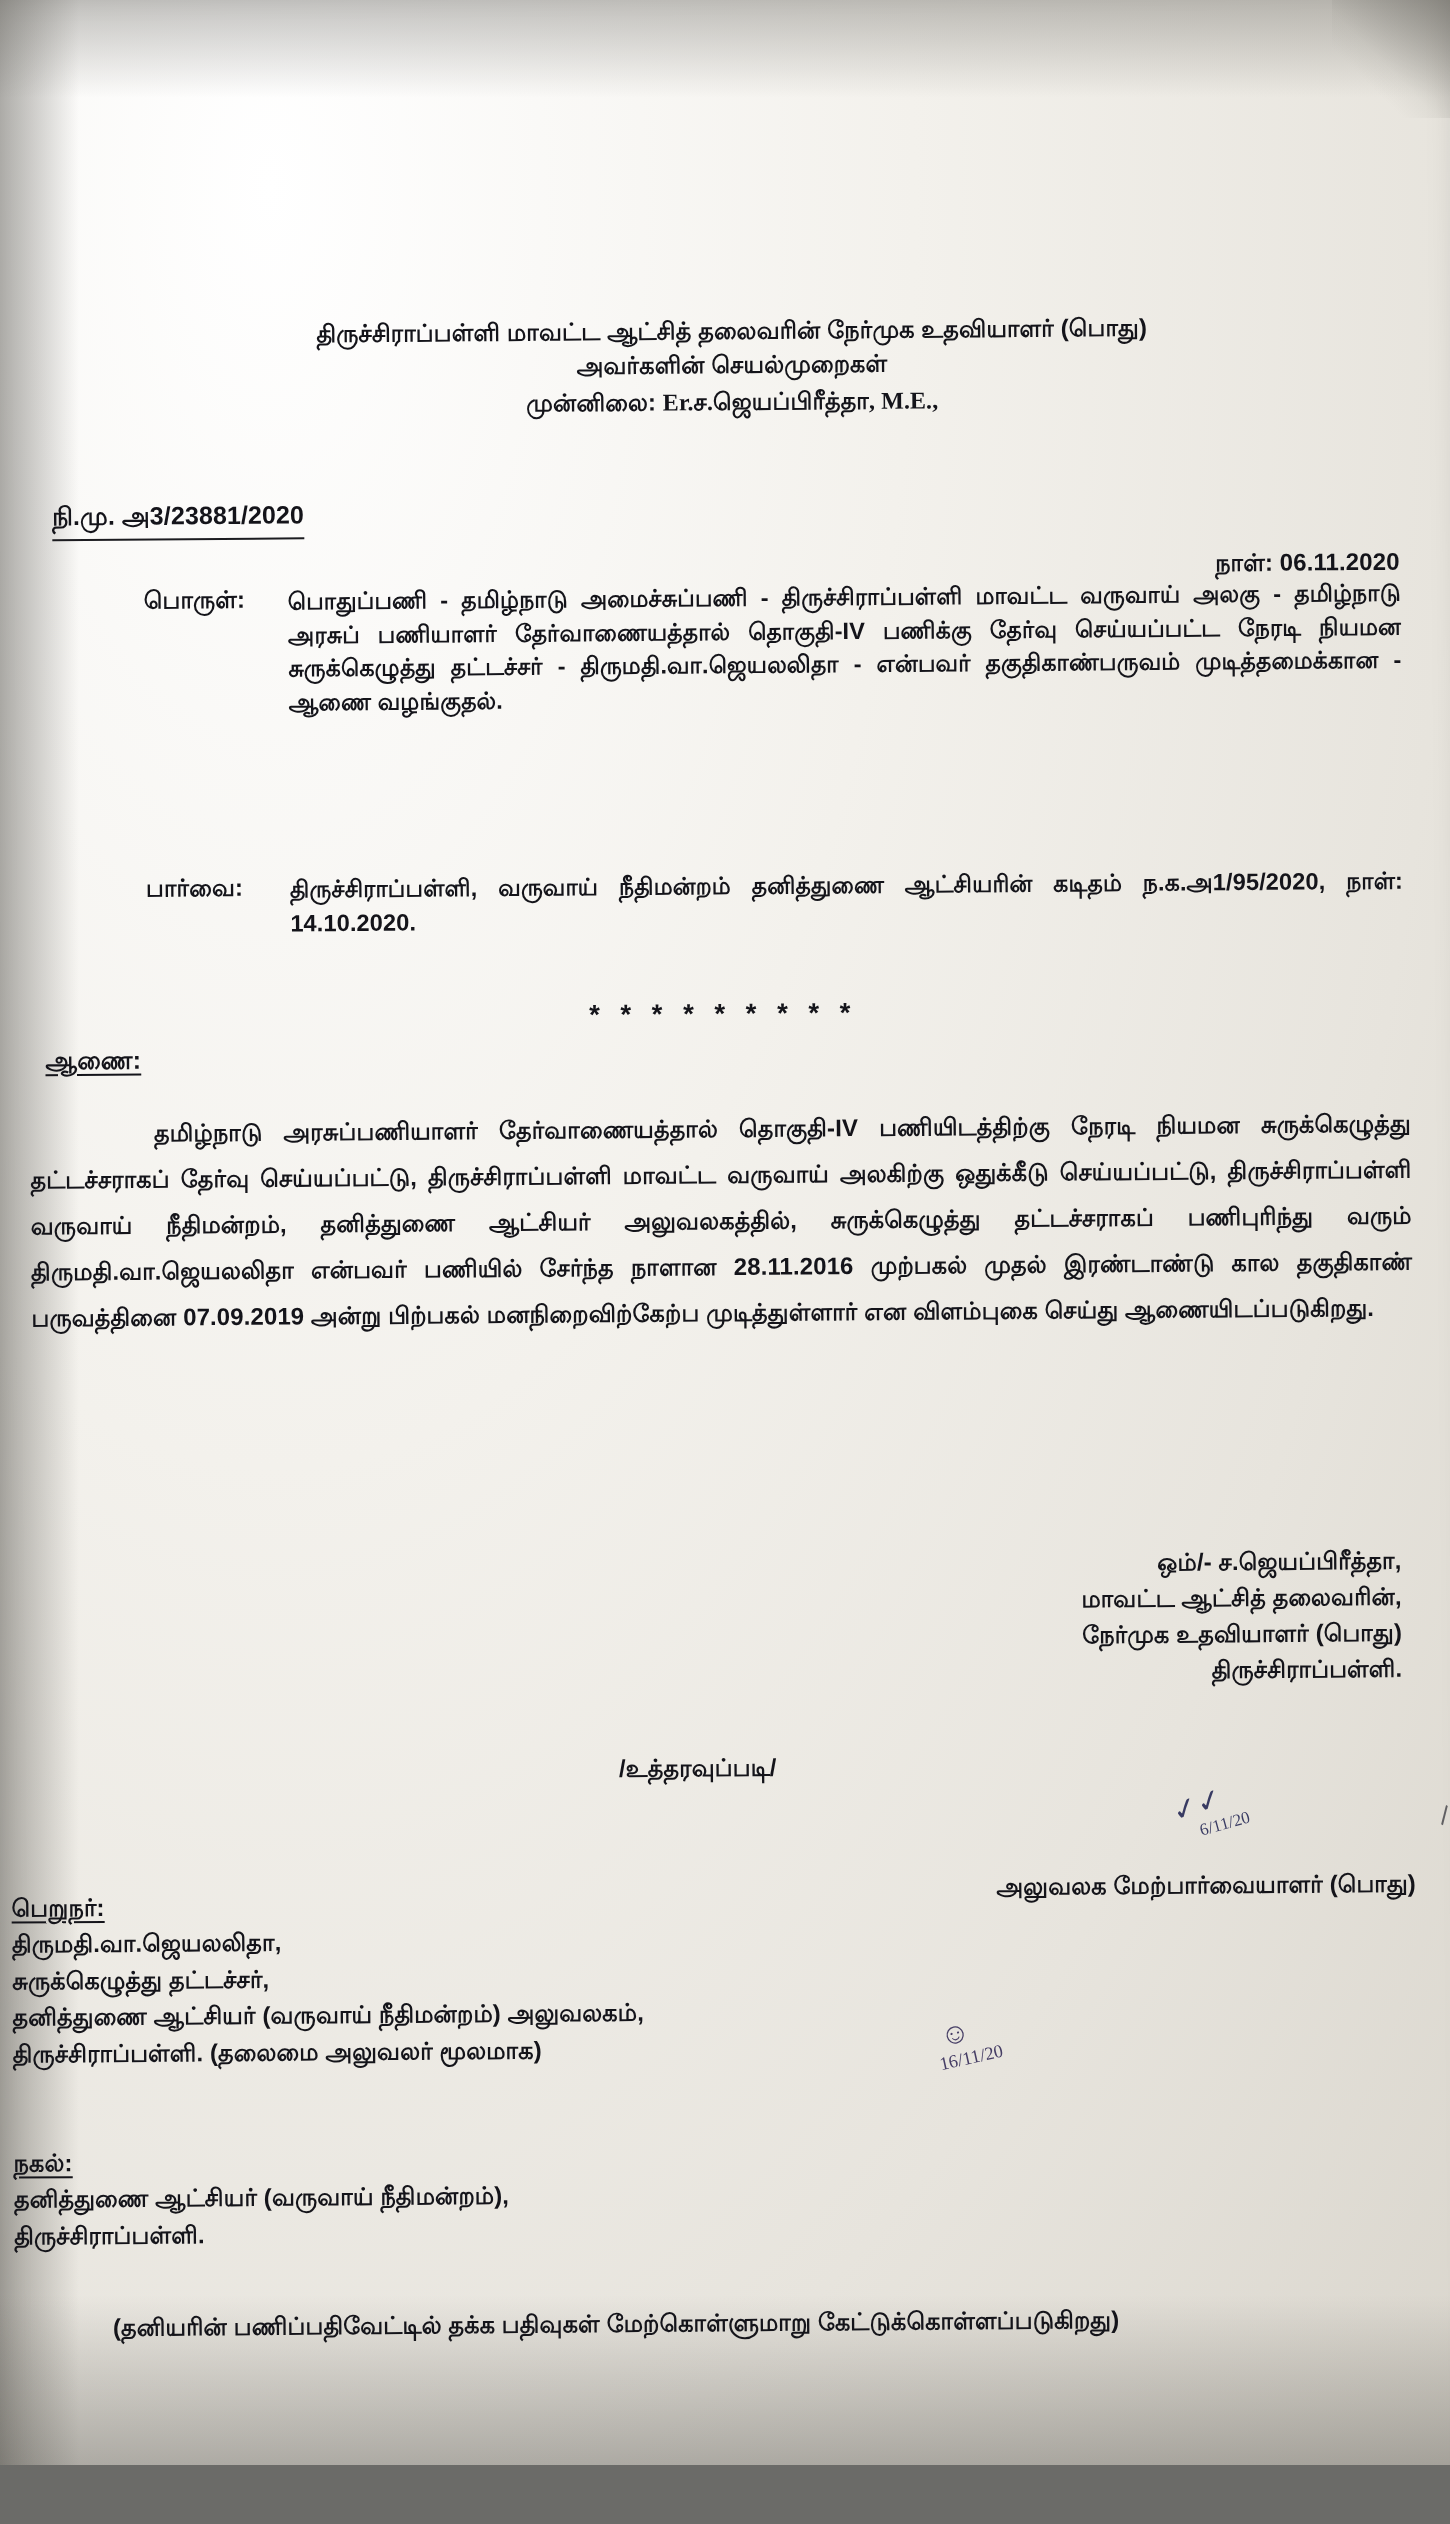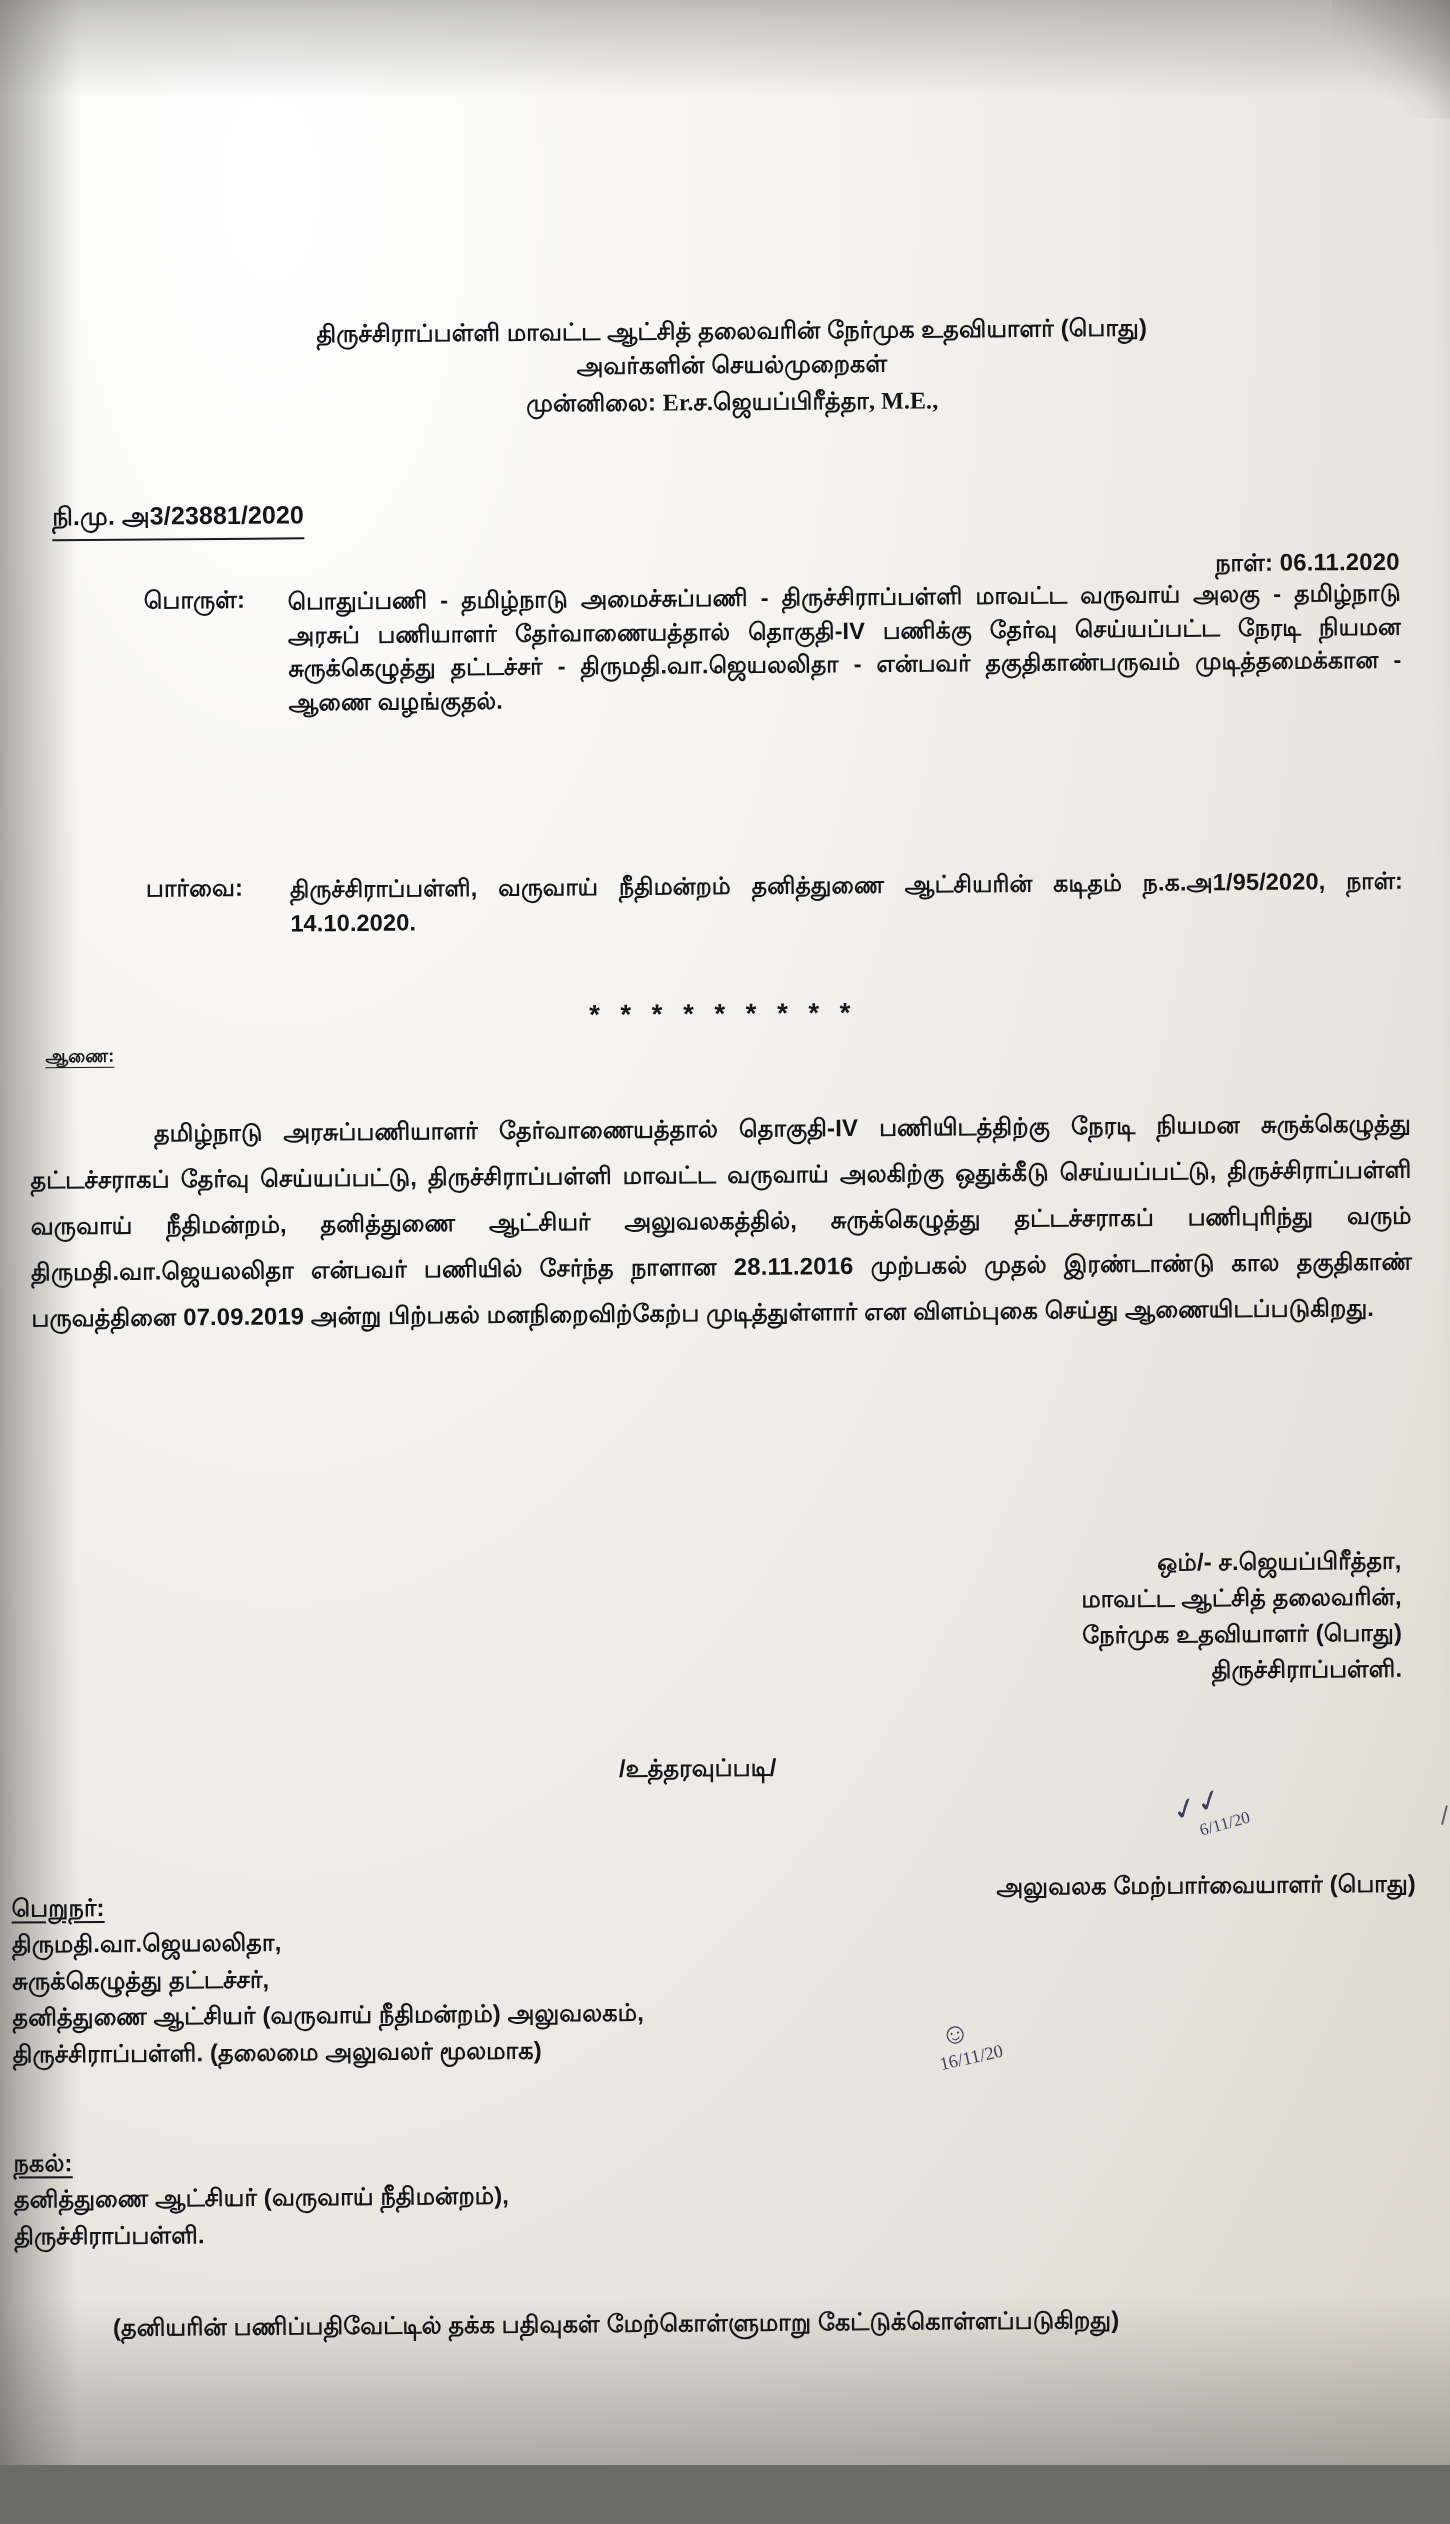--- a/index.html
+++ b/index.html
@@ -122,21 +122,21 @@
     left: 0; width: 1450px;
     top: 998px;
     text-align: center;
     font-size: 27.5px;
     letter-spacing: 6.5px;
   }
   .order-label {
     position: absolute;
     left: 47px;
     top: 1041px;
-    font-size: 18px;
+    font-size: 25px;
     text-decoration: underline;
     text-underline-offset: 4.6px;
   }
   .order-body {
     position: absolute;
     left: 31px;
     top: 1106px;
     width: 1381px;
     font-size: 24px;
     line-height: 1.92;

